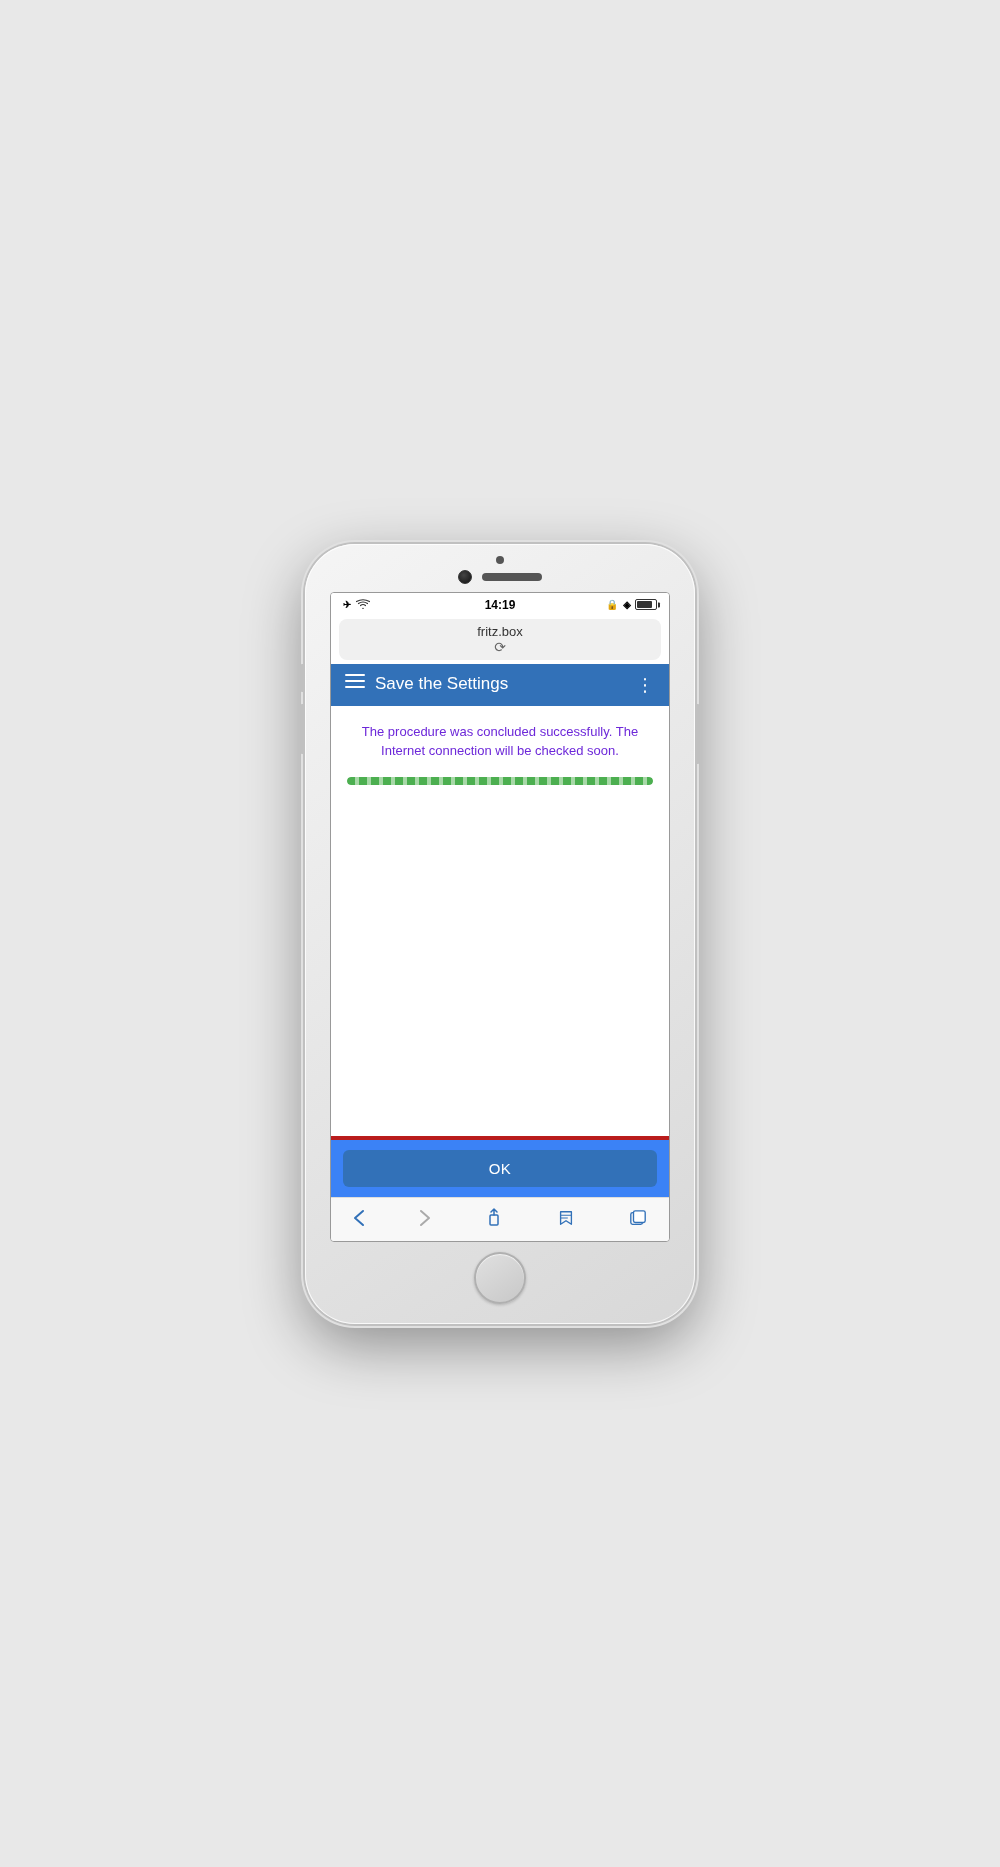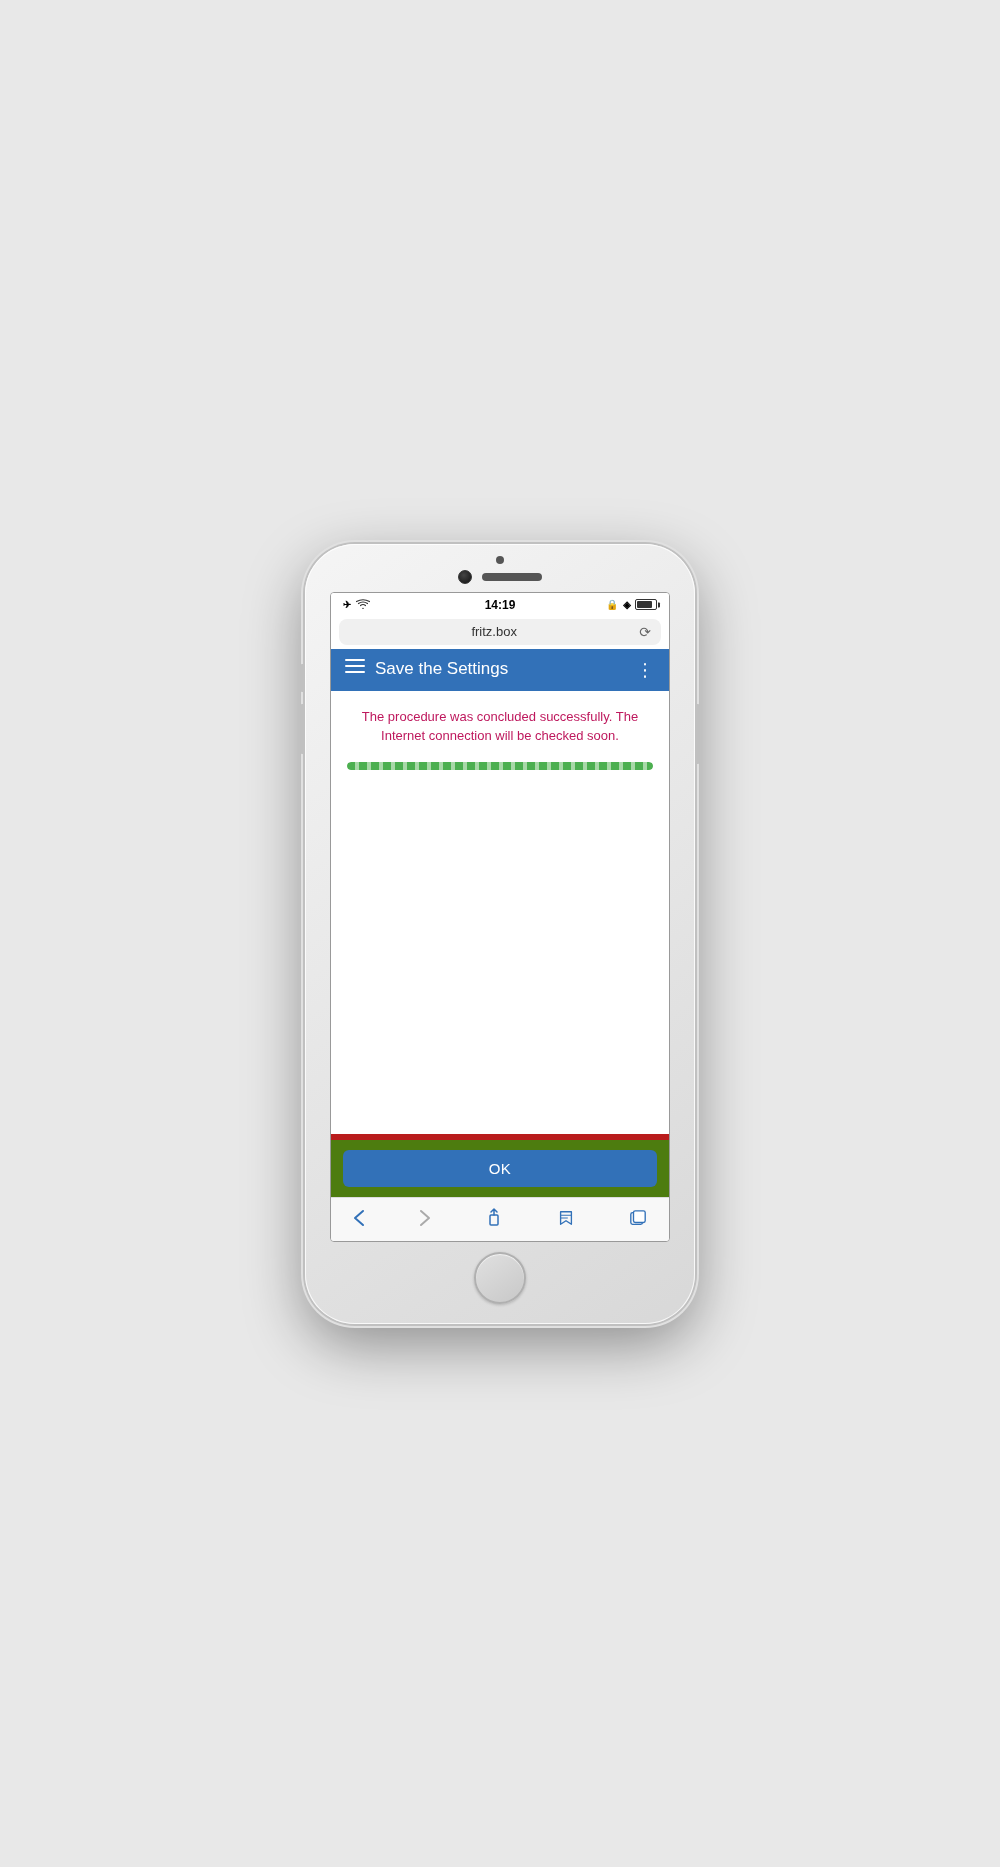--- a/index.html
+++ b/index.html
@@ -179,20 +179,21 @@
 
     
     .url-bar {
       background: #f0f0f0;
       margin: 4px 8px;
       border-radius: 8px;
       padding: 5px 10px;
       display: flex;
       justify-content: space-between;
       align-items: center;
+      flex-direction: column;
     }
 
     .url-text {
       font-size: 13px;
       color: #333;
       flex: 1;
       text-align: center;
     }
 
     .reload-icon {
@@ -240,21 +241,21 @@
     
     .content-area {
       flex: 1;
       padding: 16px;
       background: white;
       overflow-y: auto;
     }
 
     .success-message {
       font-size: 13px;
-      color: #be185d;
+      color: #6d28d9;
       text-align: center;
       line-height: 1.5;
       margin-bottom: 16px;
     }
 
     
     .progress-bar-container {
       width: 100%;
       height: 8px;
       background: #e0f0e0;
@@ -277,23 +278,23 @@
       animation: progressAnim 1.5s linear infinite;
     }
 
     @keyframes progressAnim {
       0% { background-position: 0 0; }
       100% { background-position: 20px 0; }
     }
 
     
     .bottom-section {
-      border-top: 6px solid #b91c1c;
+      border-top: 4px solid #b91c1c;
       padding: 10px 12px;
-      background: #4d7c0f;
+      background: #3b82f6;
     }
 
     .ok-button {
       width: 100%;
       padding: 10px;
       background: #3271b8;
       color: white;
       border: none;
       border-radius: 6px;
       font-size: 15px;

